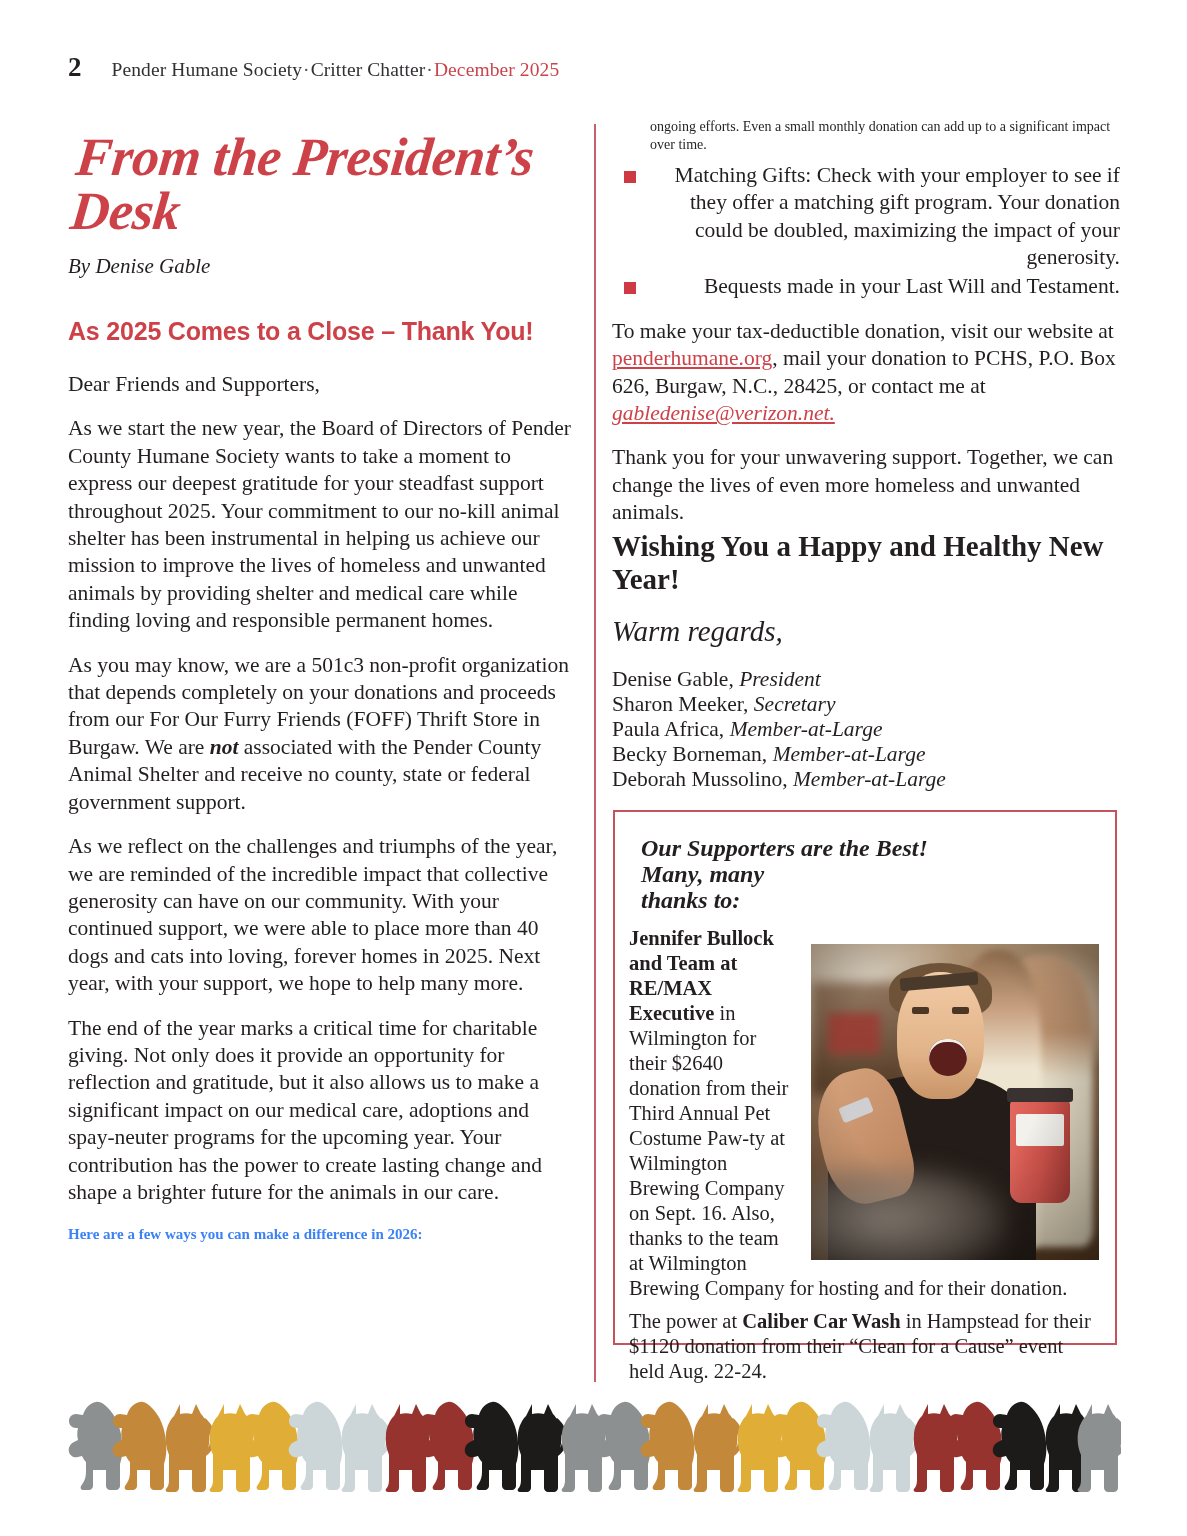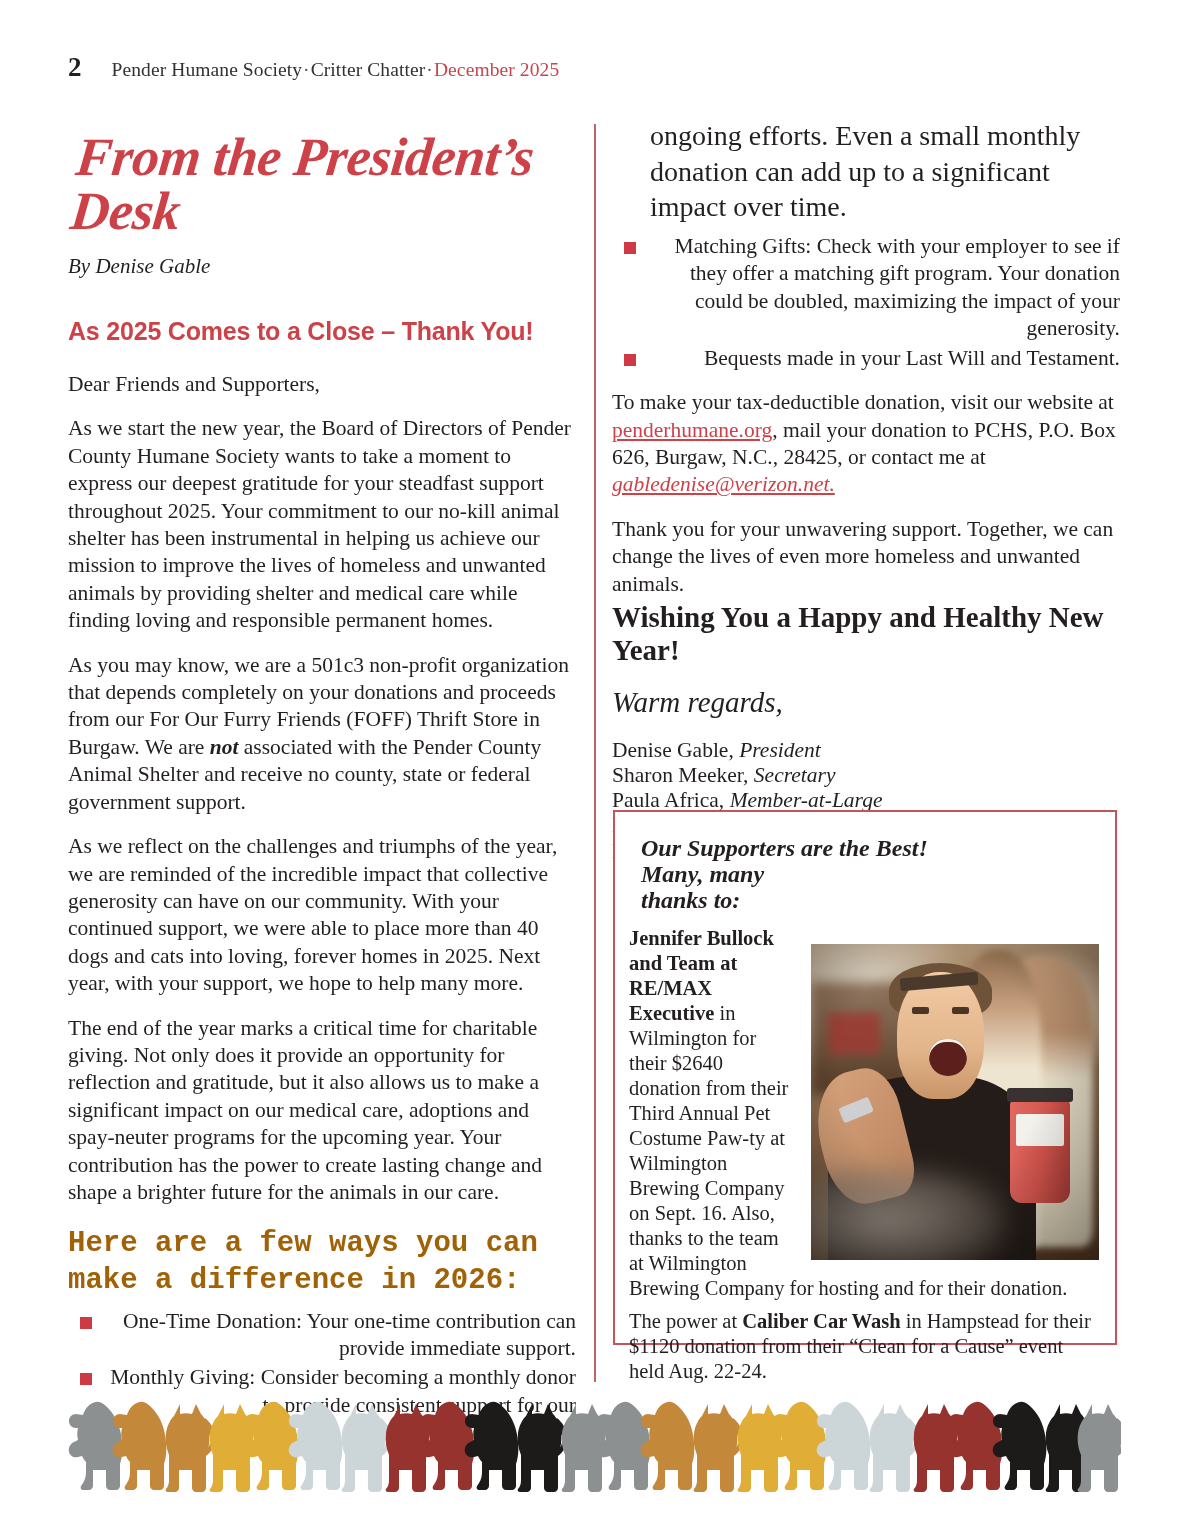--- a/index.html
+++ b/index.html
@@ -107,25 +107,25 @@
     font-family: "Liberation Serif", serif;
     font-size: 21.5px;
     line-height: 1.275;
     color: #231f20;
     margin: 17px 0 0 0;
     text-align: left;
   }
   .body-p.first { margin-top: 25px; }
   .body-p .bi { font-weight: bold; font-style: italic; }
   .lead-bold {
-    font-family: Liberation Mono, monospace;
+    font-family: Liberation Serif, serif;
     font-weight: bold;
-    font-size: 29px;
+    font-size: 15px;
     line-height: 1.28;
-    color: #a16207;
+    color: #3b82f6;
     margin: 19px 0 0 0;
   }
 
   
   ul.redlist {
     list-style: none;
     margin: 8px 0 0 0;
     padding: 0;
   }
   ul.redlist li {
@@ -141,21 +141,21 @@
   ul.redlist li .bullet-sq {
     position: absolute;
     left: 12px;
     top: 9px;
     width: 12px;
     height: 12px;
     background: #cd3a44;
   }
   .list-continuation {
     font-family: "Liberation Serif", serif;
-    font-size: 28px;
+    font-size: 14px;
     line-height: 1.275;
     color: #231f20;
     padding-left: 38px;
     margin: 0;
   }
 
   
   .link-red {
     color: #cd4148;
   }
@@ -404,30 +404,20 @@
     <p class="body-p">As we start the new year, the Board of Directors of Pender County Humane Society wants to take a moment to express our deepest gratitude for your steadfast support throughout 2025. Your commitment to our no-kill animal shelter has been instrumental in helping us achieve our mission to improve the lives of homeless and unwanted animals by providing shelter and medical care while finding loving and responsible permanent homes.</p>
 
     <p class="body-p"><span>As you may know, we are a 501c3 non-profit organization that depends completely on your donations and proceeds from our For Our Furry Friends (FOFF) Thrift Store in Burgaw. We are </span><span class="bi">not</span><span> associated with the Pender County Animal Shelter and receive no county, state or federal government support.</span></p>
 
     <p class="body-p">As we reflect on the challenges and triumphs of the year, we are reminded of the incredible impact that collective generosity can have on our community. With your continued support, we were able to place more than 40 dogs and cats into loving, forever homes in 2025. Next year, with your support, we hope to help many more.</p>
 
     <p class="body-p">The end of the year marks a critical time for charitable giving. Not only does it provide an opportunity for reflection and gratitude, but it also allows us to make a significant impact on our medical care, adoptions and spay-neuter programs for the upcoming year. Your contribution has the power to create lasting change and shape a brighter future for the animals in our care.</p>
 
     <p class="lead-bold">Here are a few ways you can make a difference in 2026:</p>
 
-    <ul class="redlist">
-      <li>
-        <span class="bullet-sq"></span>
-        <span>One-Time Donation: Your one-time contribution can provide immediate support.</span>
-      </li>
-      <li>
-        <span class="bullet-sq"></span>
-        <span>Monthly Giving: Consider becoming a monthly donor to provide consistent support for our</span>
-      </li>
-    </ul>
   </div>
 
   <div id="col-right">
 
     <p class="list-continuation">ongoing efforts. Even a small monthly donation can add up to a significant impact over time.</p>
 
     <ul class="redlist">
       <li>
         <span class="bullet-sq"></span>
         <span>Matching Gifts: Check with your employer to see if they offer a matching gift program. Your donation could be doubled, maximizing the impact of your generosity.</span>

